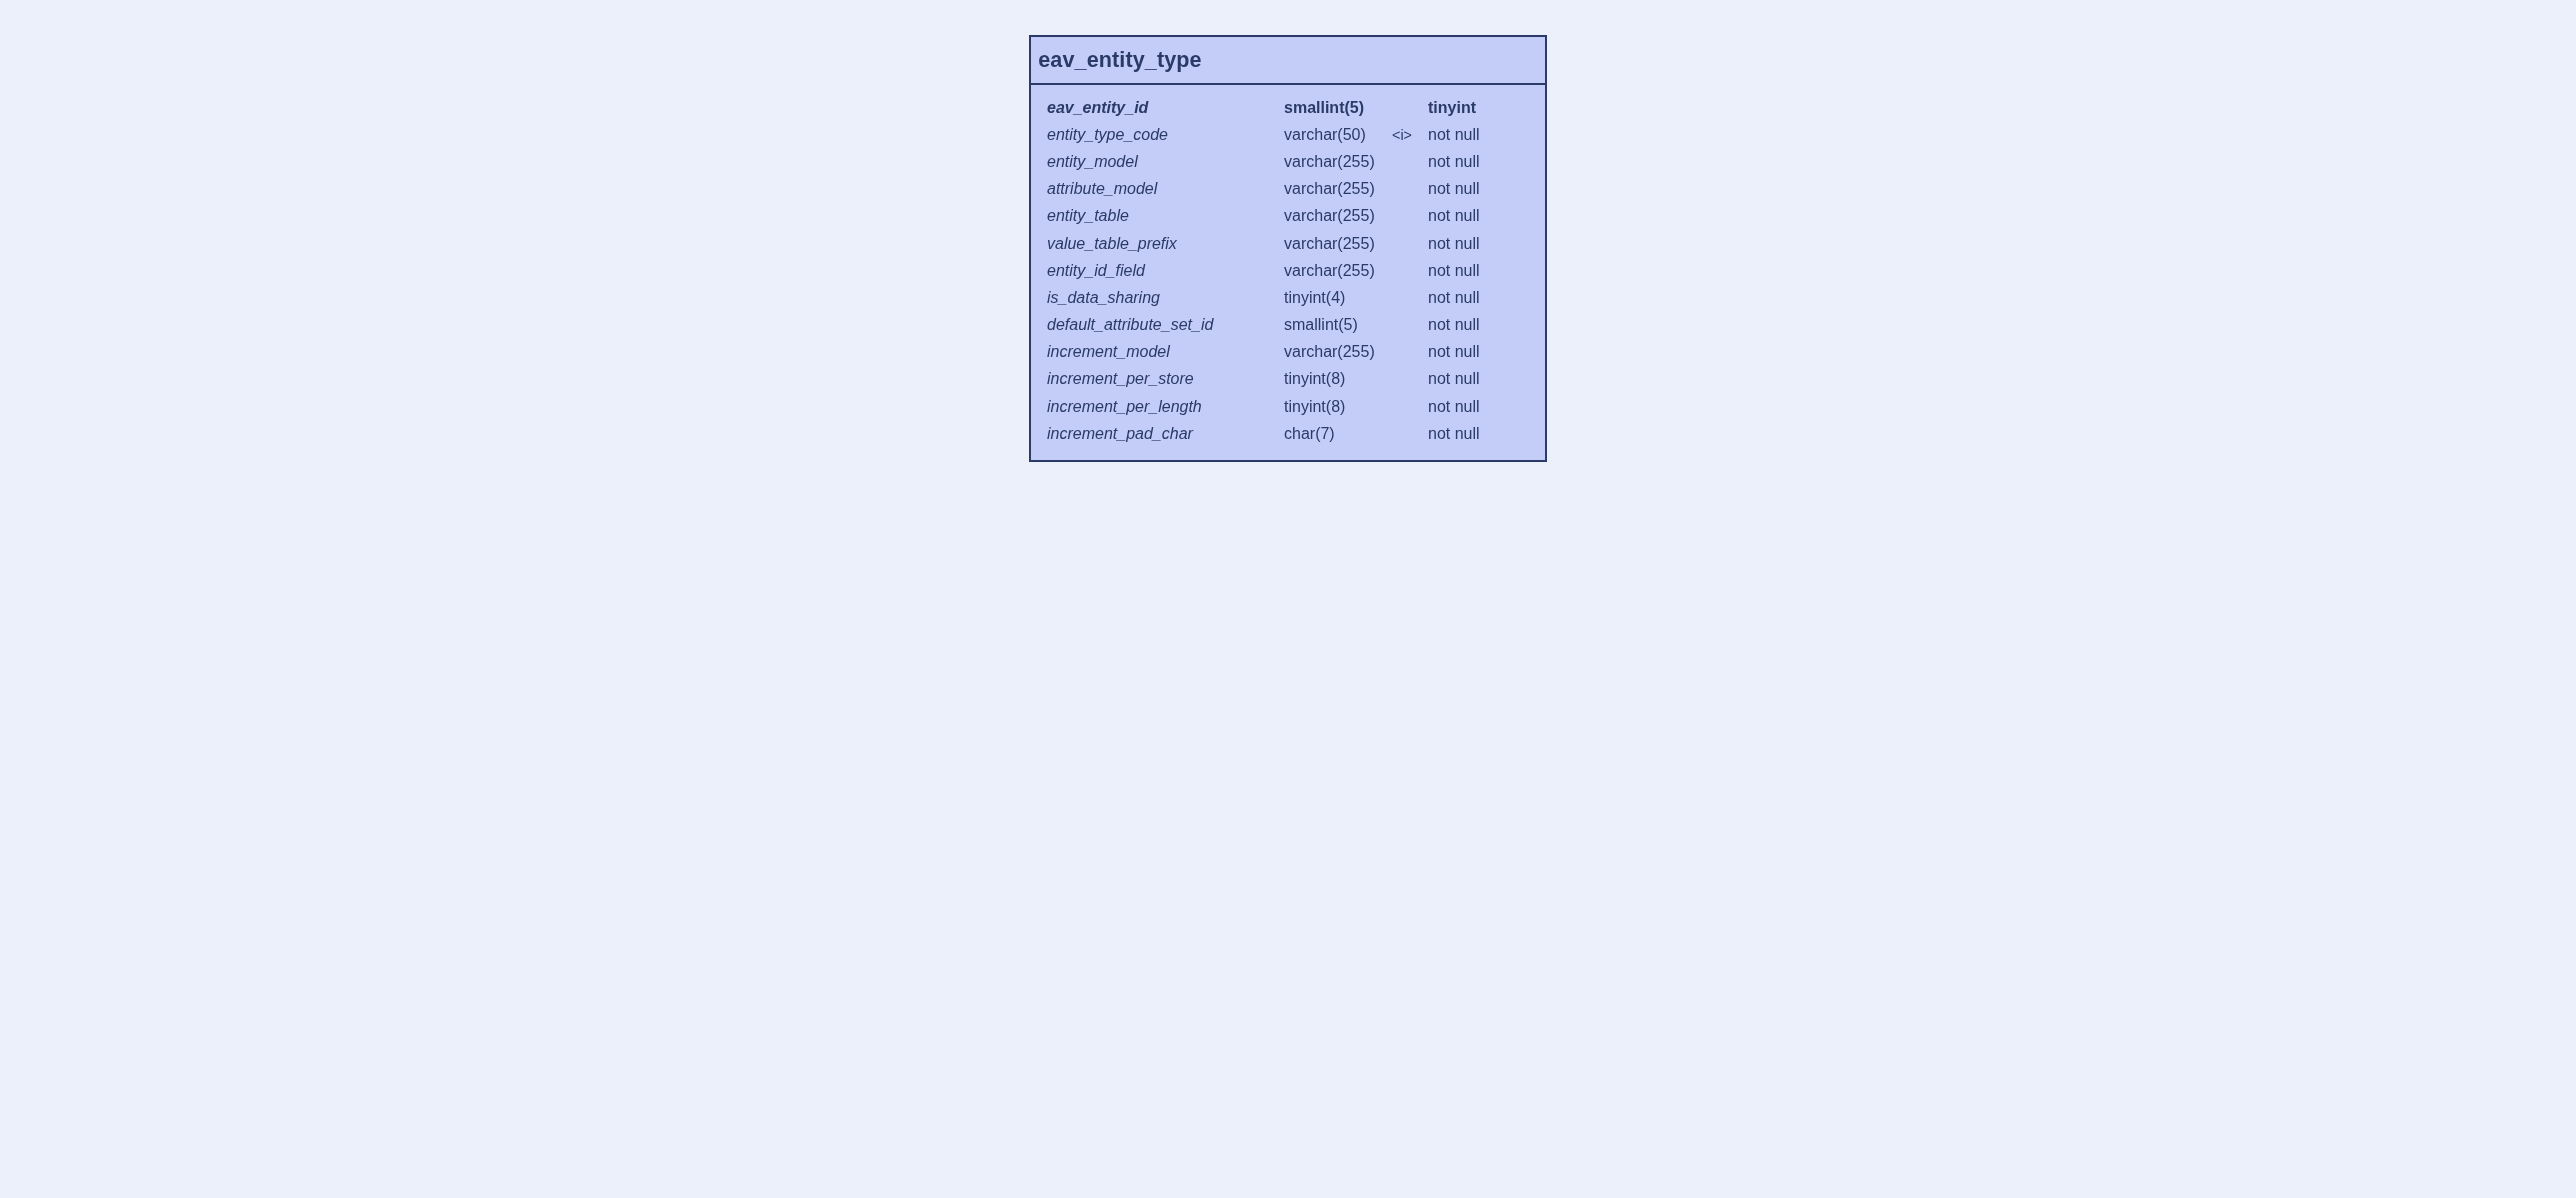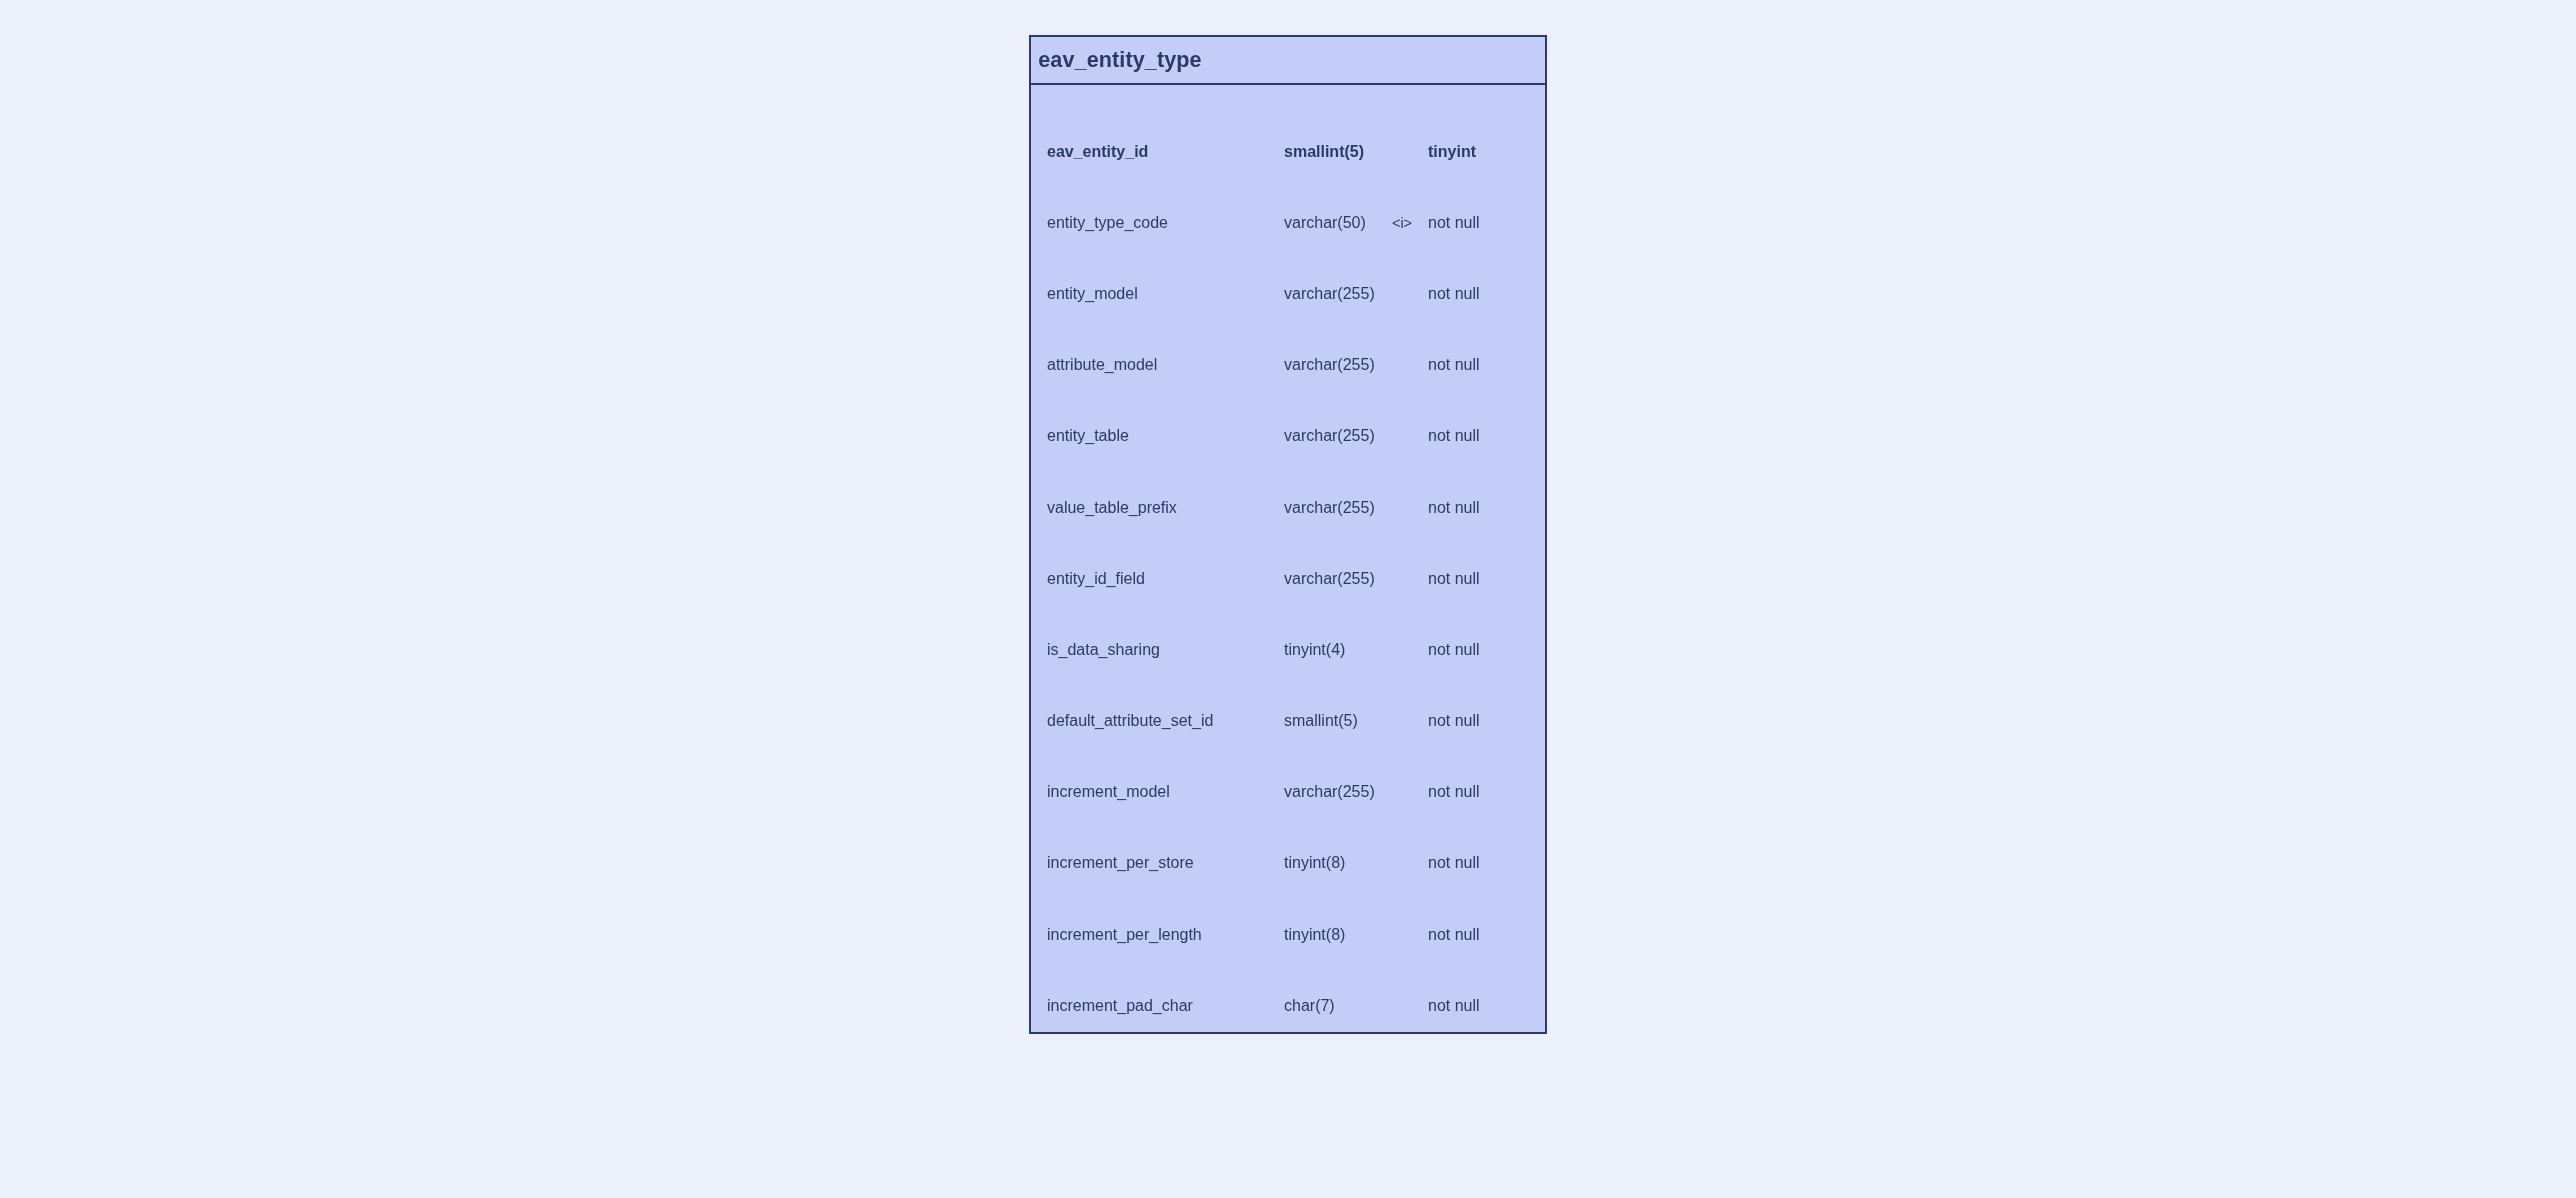--- a/index.html
+++ b/index.html
@@ -34,22 +34,22 @@
     padding: 8.6px 16px 13px 16px;
   }
   .row {
     display: grid;
     grid-template-columns: 237px 108px 36px auto;
     align-items: baseline;
     font-size: 16px;
     line-height: 1.7;
     color: #2b3a67;
   }
-  .row .name { white-space: nowrap; }
-  .row .type { white-space: nowrap; margin-top: 44px; }
+  .row .name { white-space: nowrap; font-style: italic; }
+  .row .type { white-space: nowrap; }
   .row .idx  { white-space: nowrap; text-align: left; font-size: 14.4px; }
   .row .null { white-space: nowrap; }
   .row.pk { font-weight: 700; }
   .row.pk .idx { font-weight: 400; }
 </style>
 </head>
 <body>
 
 <div class="canvas">
   <div class="table-card">

